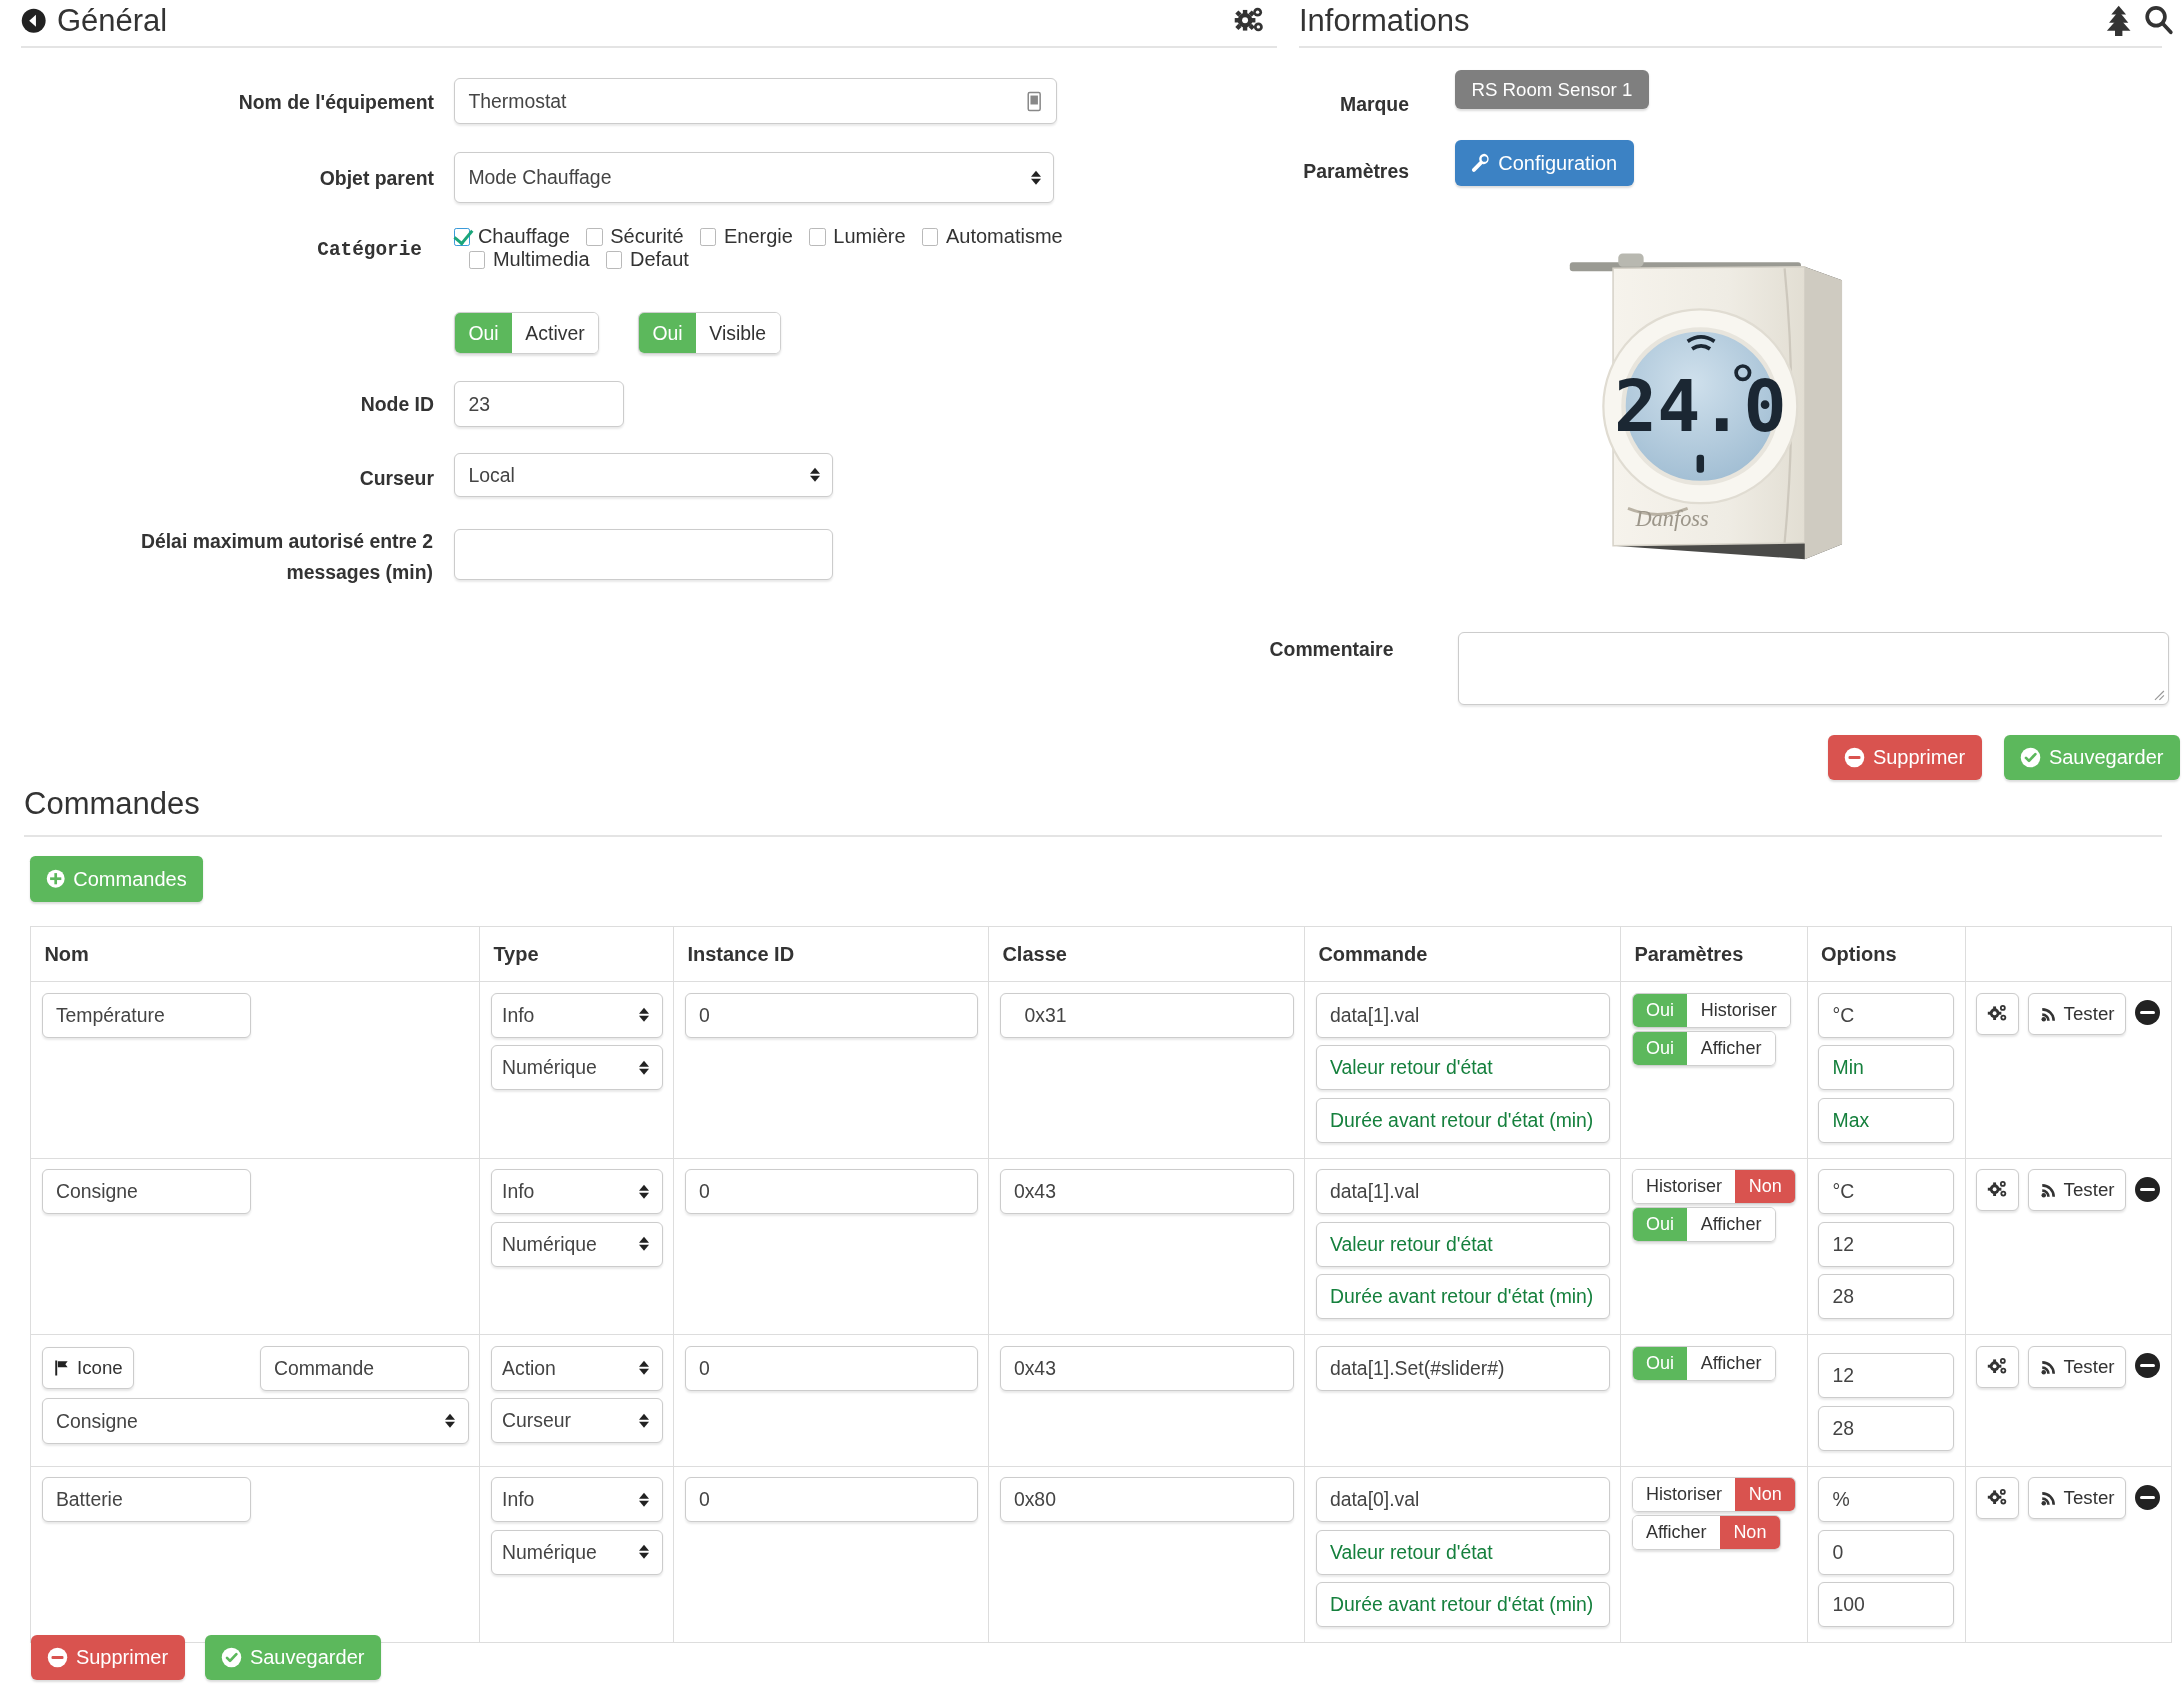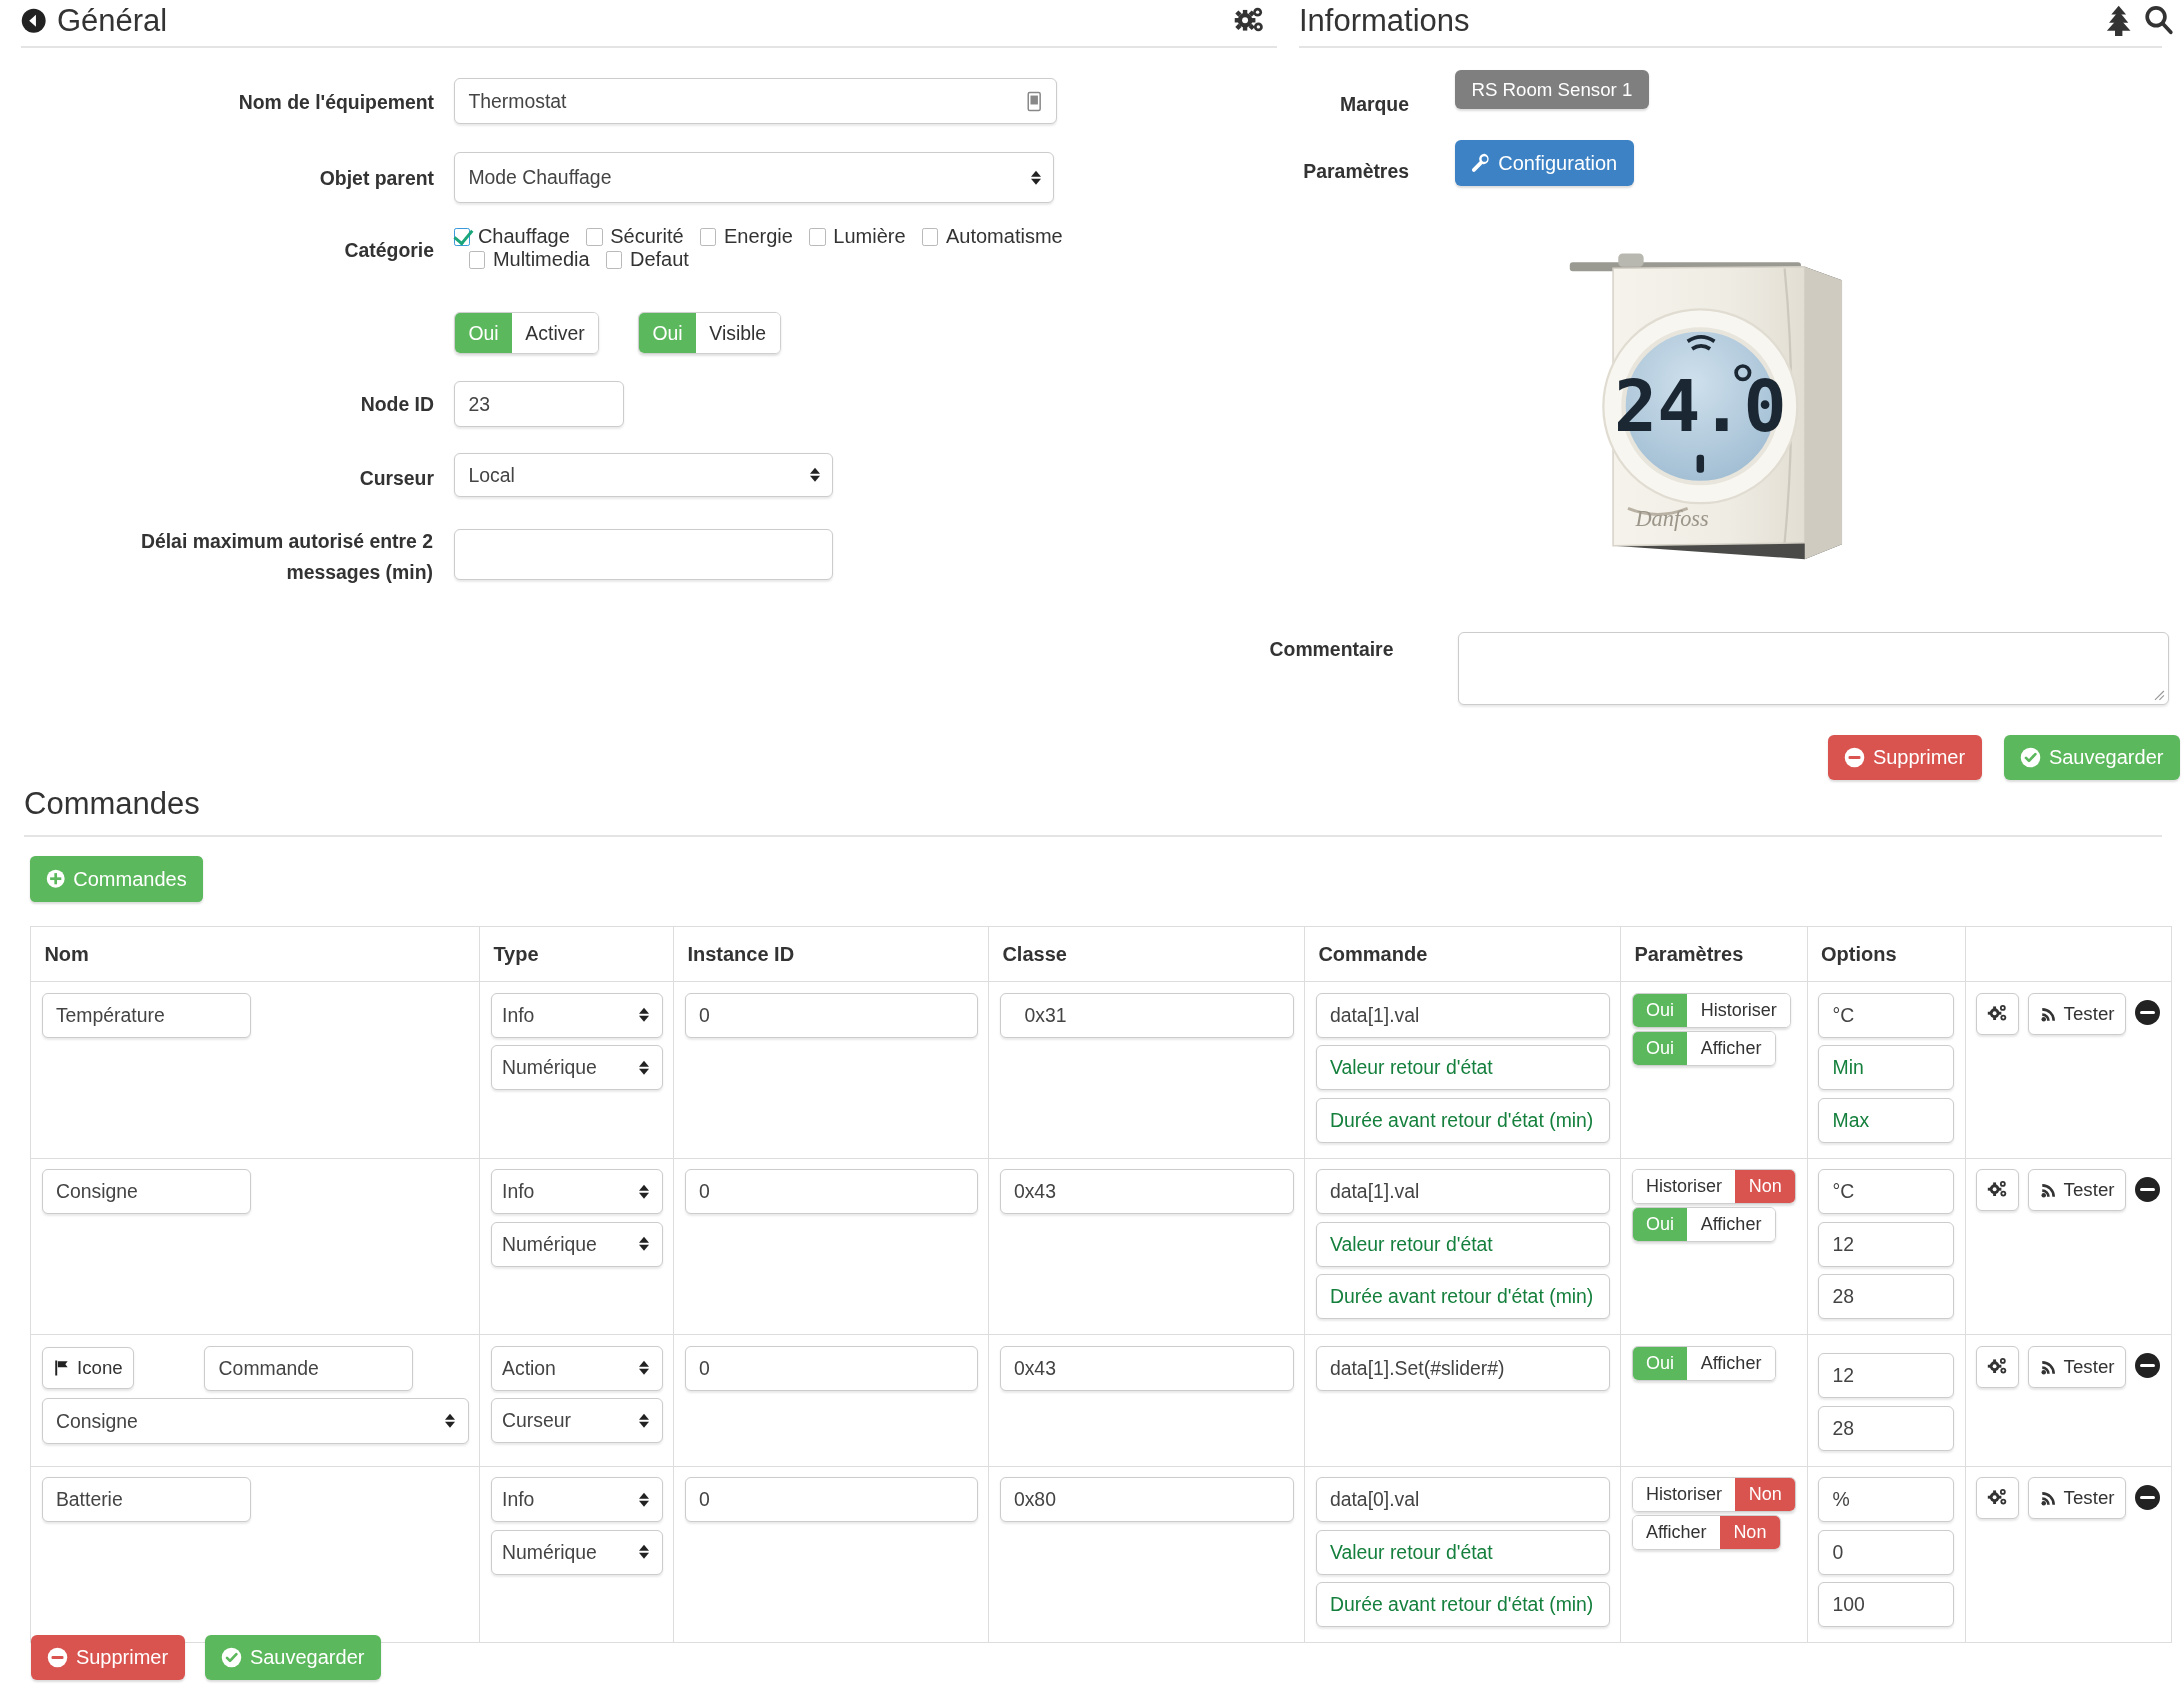--- a/index.html
+++ b/index.html
@@ -190,21 +190,21 @@
 
   <div class="lbl" style="left:105px; top:167px; width:329px;">Objet parent</div>
   <div class="ctl sel" style="position:absolute; left:454px; top:152px; width:600px; height:51px;">
     <span>Mode Chauffage</span>
     <span class="caret">
         <i class="up"></i>
         <i class="dn"></i>
       </span>
   </div>
 
-  <div class="lbl" style="left:105px; top:239px; width:329px;">Catégorie</div>
+  <div class="lbl" style="left:93px; top:239px; width:329px;font-family:Liberation Mono, monospace;">Catégorie</div>
 
   <div class="cbx-row" style="left:454px; top:225px; width:717px;">
     <label class="cbx-item">
         <span class="cbx checked"></span>
         <span>Chauffage</span>
       </label>
     <label class="cbx-item">
         <span class="cbx"></span>
         <span>Sécurité</span>
       </label>
@@ -597,21 +597,21 @@
                 </span>
               <span>Tester</span>
             </div>
             <span class="minus" style="margin-left:auto; margin-top:7.5px;"></span>
           </div>
         </td>
       </tr>
 
       <tr>
         <td>
-          <div style="display:flex; gap:31px; align-items:center;">
+          <div style="display:flex; gap:31px; align-items:center;justify-content:space-between;">
             <div class="sq-btn">
               <span>
                   <svg width="18" height="18" viewBox="0 0 24 24" fill="#222">
                     <rect x="3" y="2" width="2.6" height="20"></rect>
                     <path d="M6.5 3 h13 l-3 4 3 4 h-13 z"></path>
                   </svg>
                 </span>
               <span>Icone</span>
             </div>
             <div class="ctl" style="width:209px; height:45px; margin-left:39px;">

